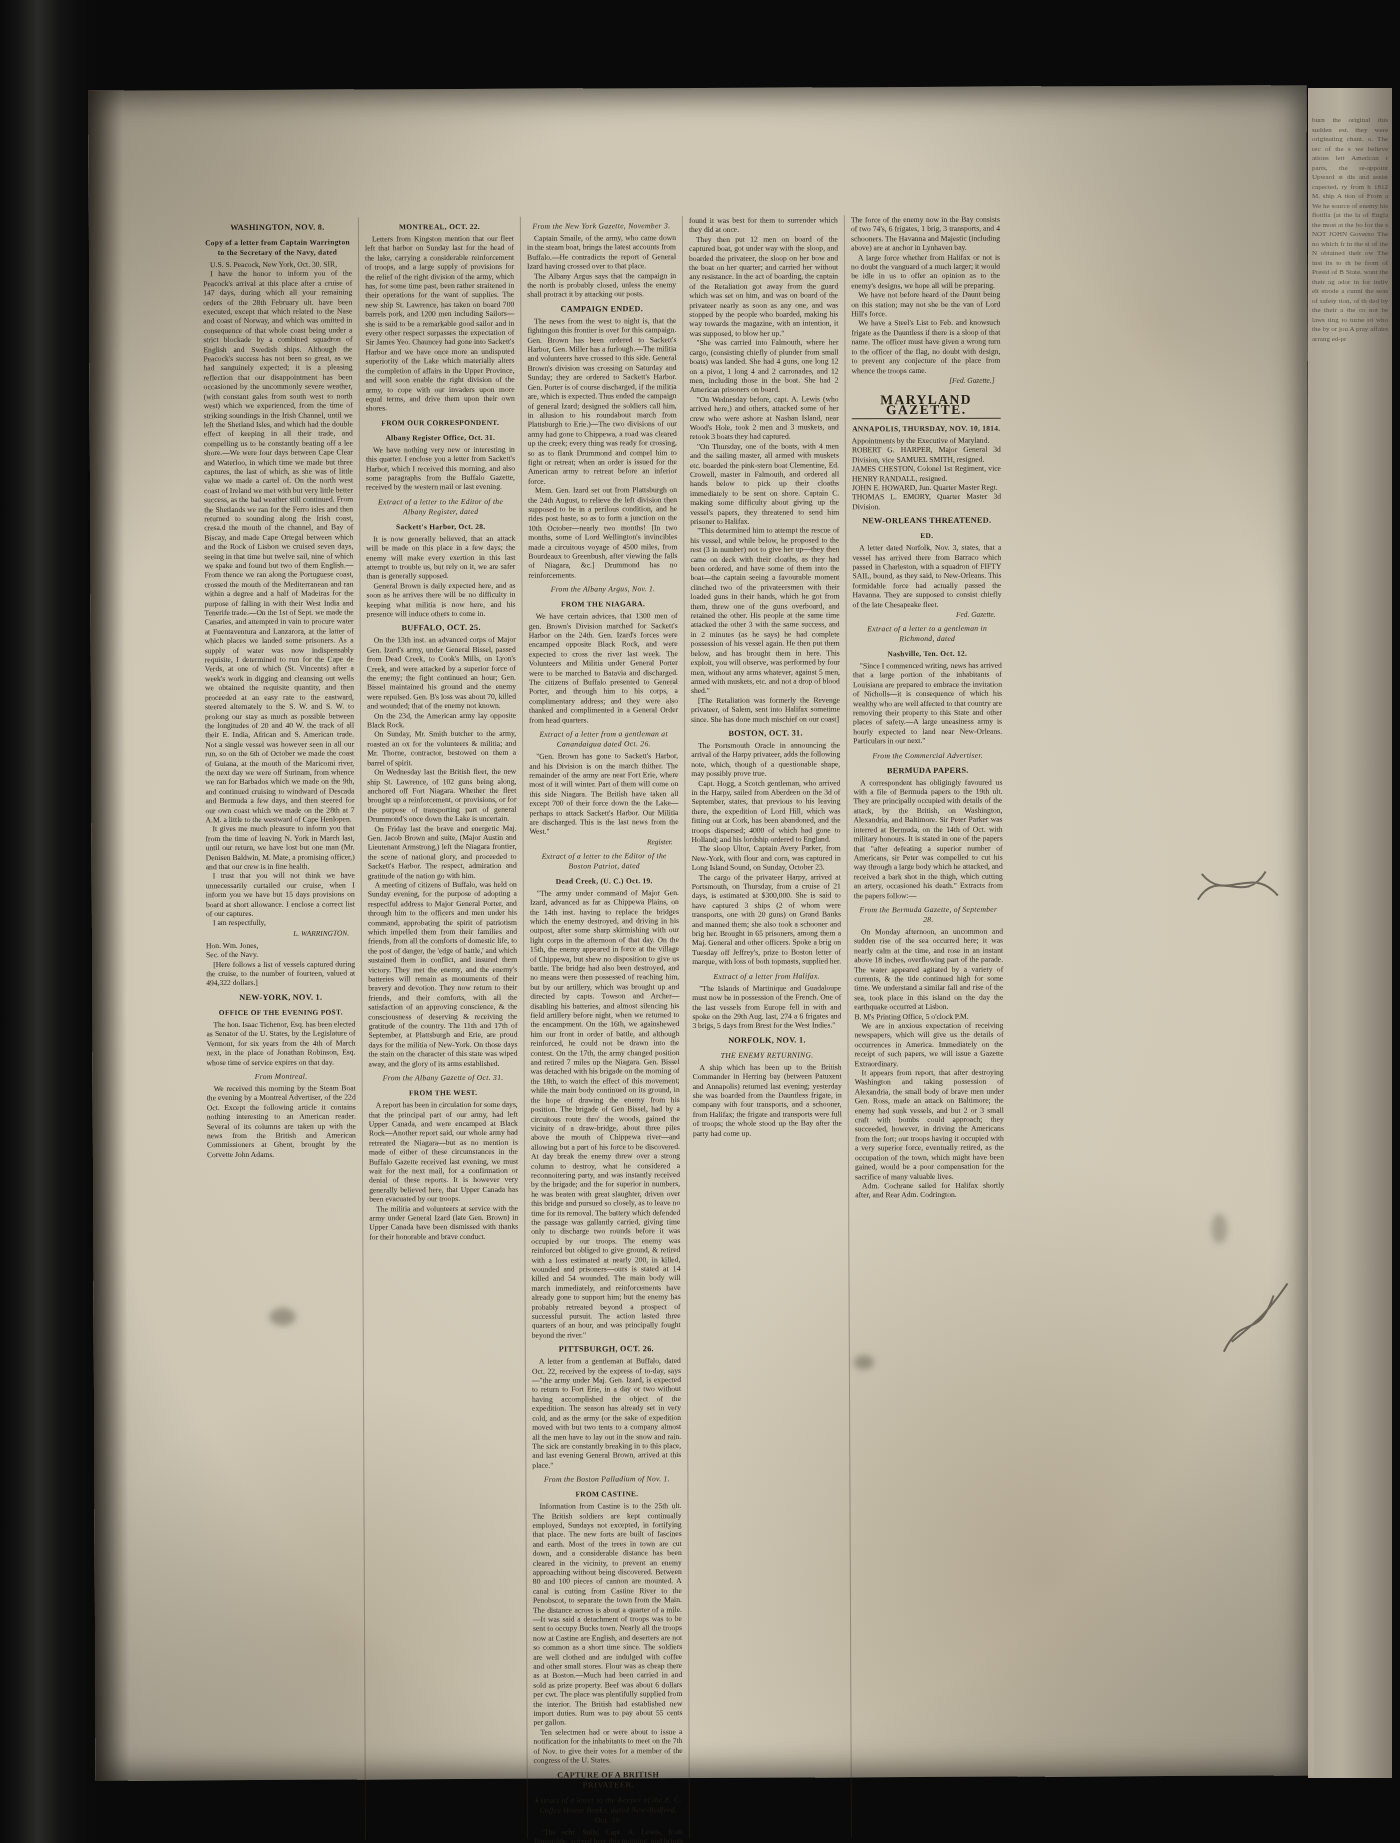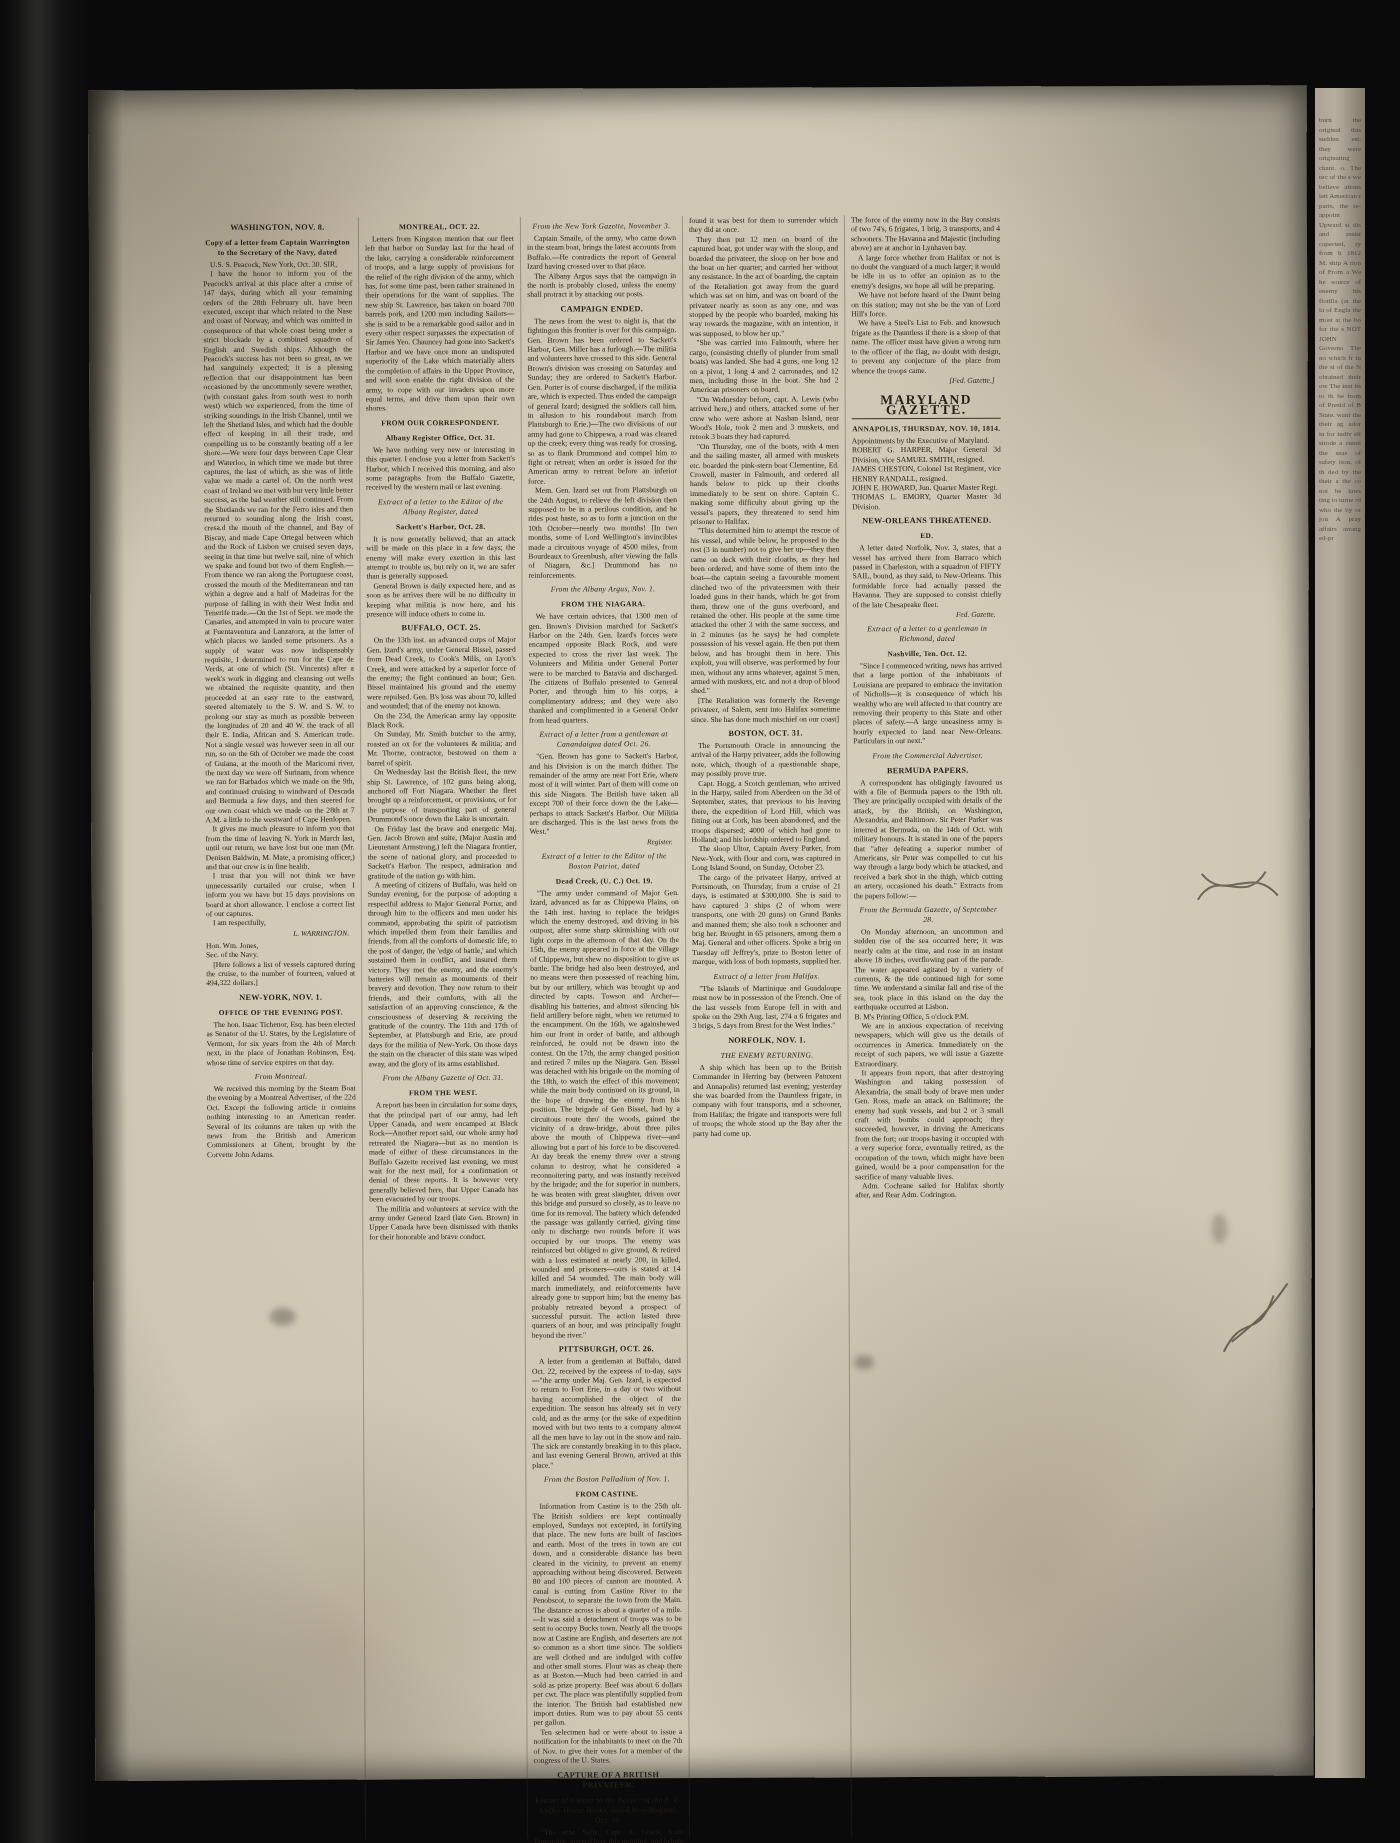--- a/index.html
+++ b/index.html
@@ -51,25 +51,24 @@
     position: absolute;
     left: 0; top: 0; bottom: 0; width: 34px;
     background: linear-gradient(90deg, rgba(20,16,10,0.62), rgba(20,16,10,0.0));
     pointer-events: none;
   }
 
   
   #edge-strip {
     position: absolute;
     left: 1308px; top: 88px;
-    width: 50px; height: 1690px;
+    width: 84px; height: 1690px;
     background: linear-gradient(90deg, #b9b0a0 0%, #c6bdab 40%, #8c8476 100%);
     opacity: 0.92;
     overflow: hidden;
-    margin-left: 7px;
   }
   #edge-strip .frag {
     font-size: 7px;
     line-height: 9.5px;
     color: #3a332a;
     padding: 28px 4px 0 4px;
     text-align: justify;
     opacity: 0.75;
     font-family: "Liberation Serif", serif;
   }

